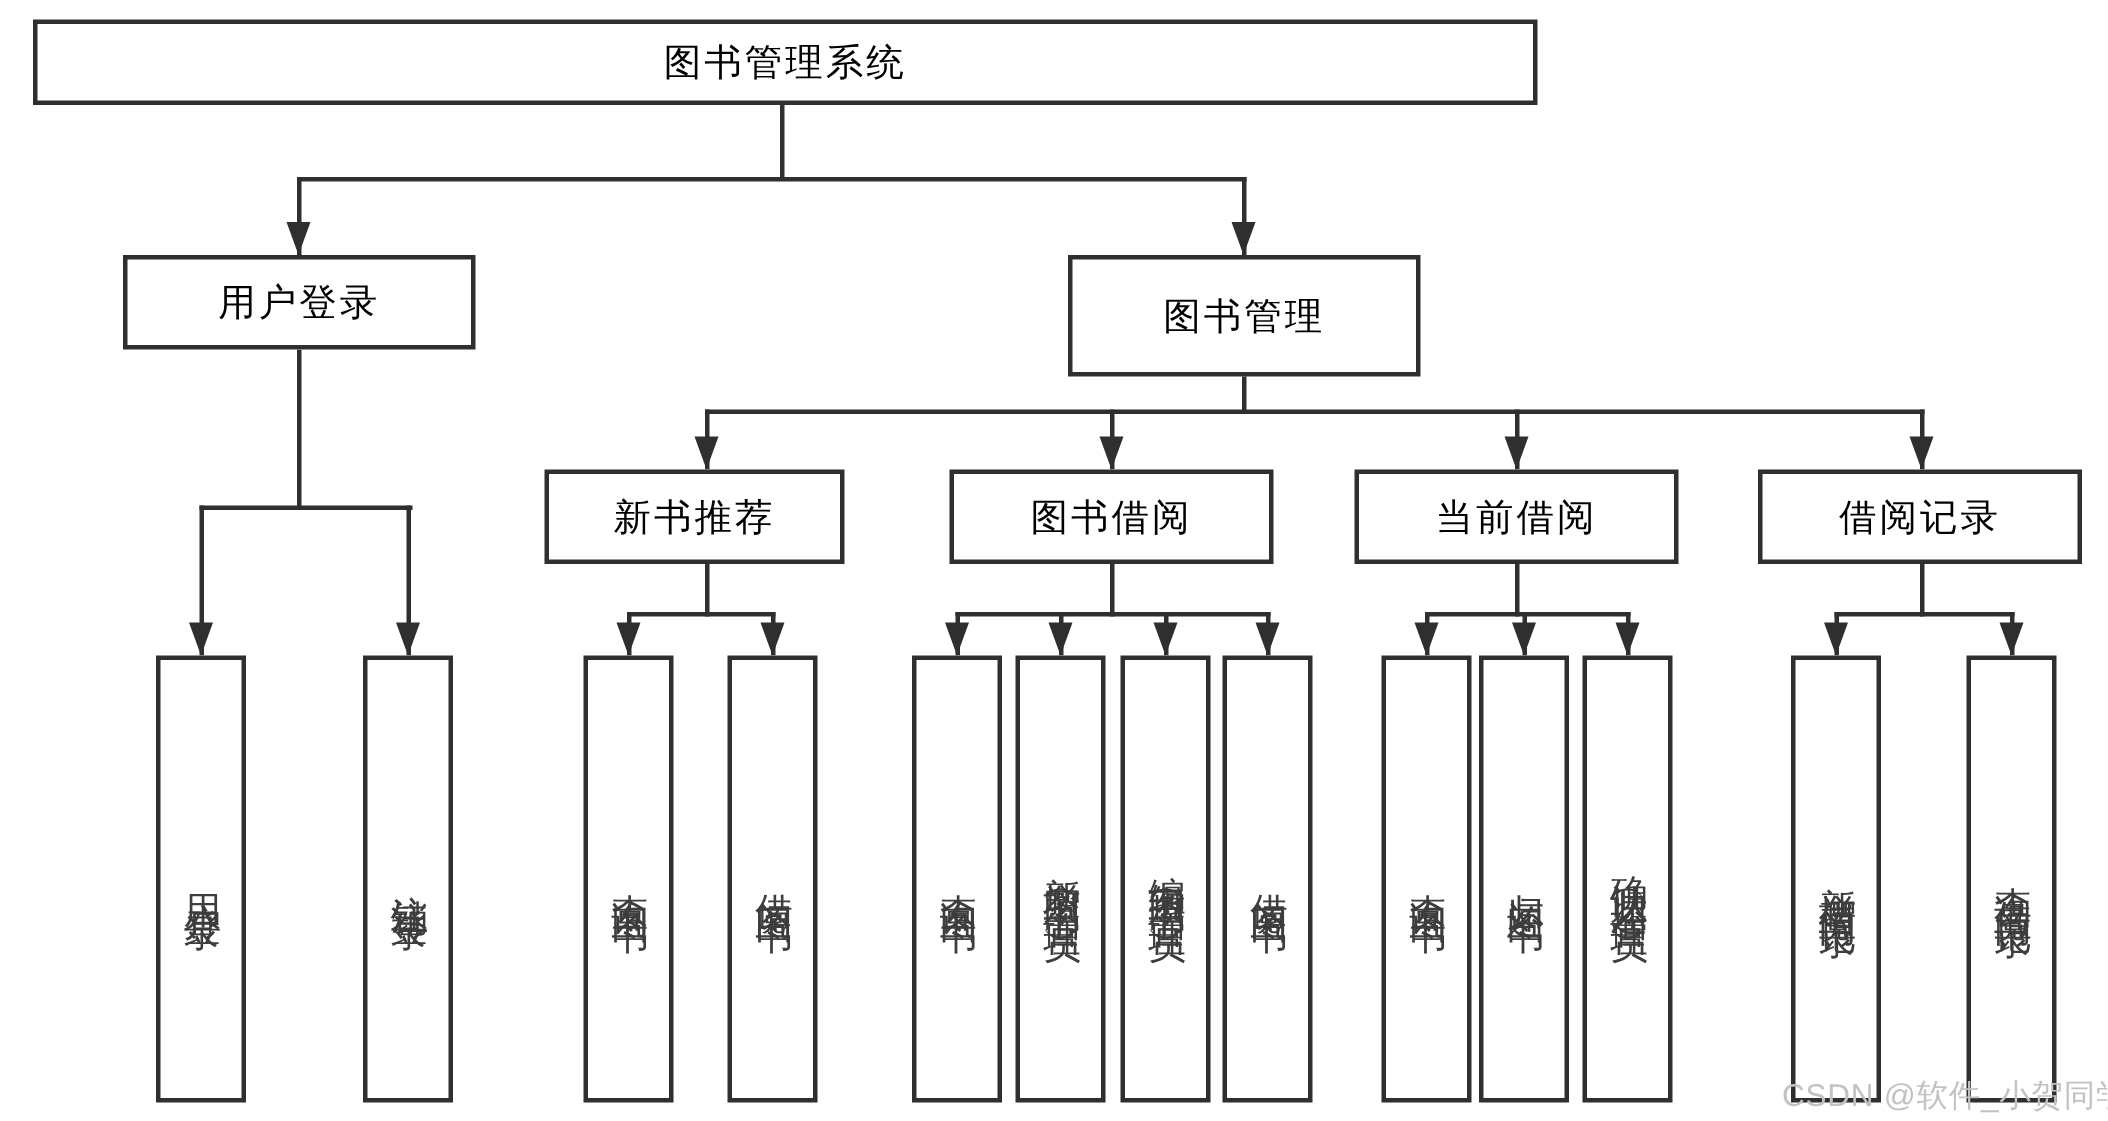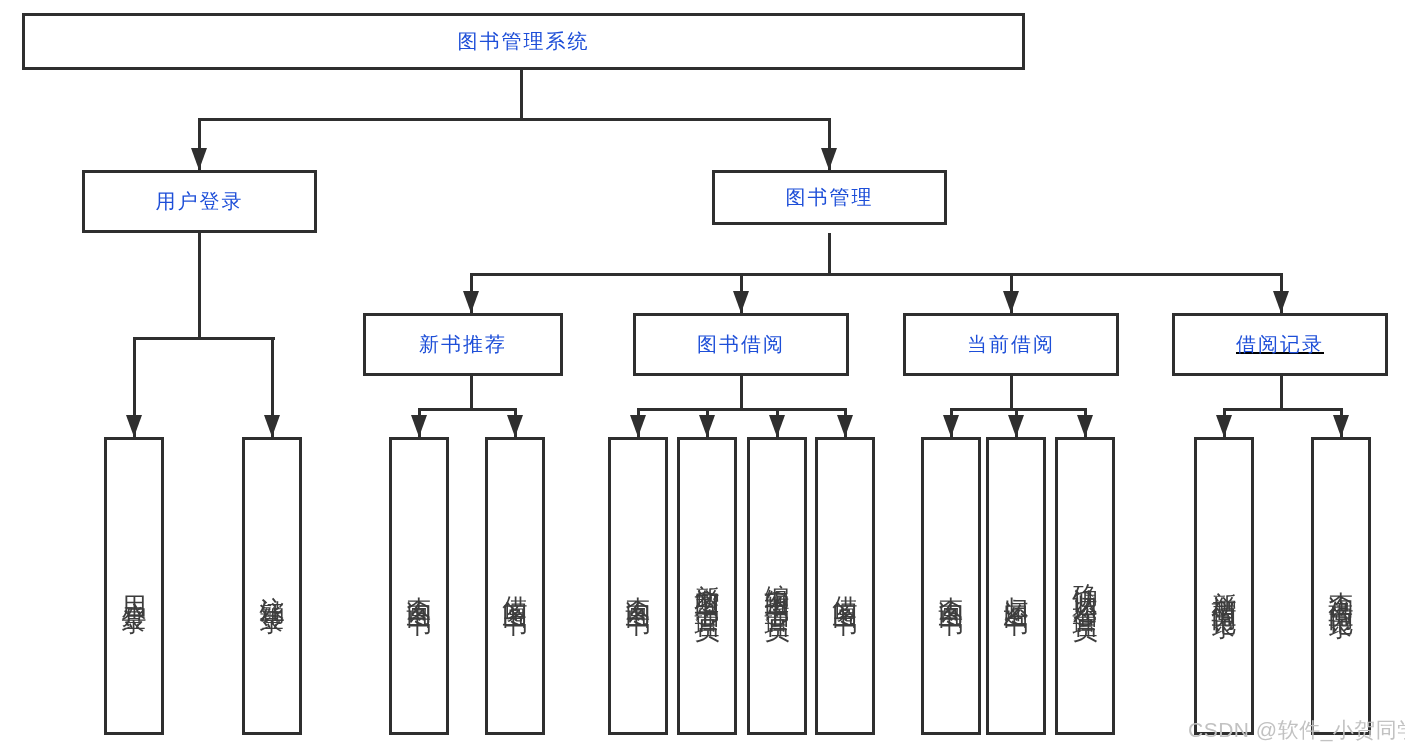--- a/index.html
+++ b/index.html
@@ -7,21 +7,21 @@
     position:relative;width:1405px;height:747px;background:#ffffff;
     font-family:"Liberation Sans","DejaVu Sans",sans-serif;overflow:hidden;
   }
   
   .node{
     position:absolute;box-sizing:border-box;background:#ffffff;
     border:3px solid #2f2f2f;display:flex;align-items:center;justify-content:center;
     z-index:2;
   }
   .hlabel{
-    font-size:20px;color:#1d4ed8;letter-spacing:2px;white-space:nowrap;
+    font-size:25px;color:#000000;letter-spacing:2px;white-space:nowrap;
   }
   .leaf{top:437px;width:60px;height:298px;}
   .vtext{
     writing-mode:vertical-rl;text-orientation:mixed;
     font-size:25px;letter-spacing:5px;line-height:1;color:#3d3d3d;white-space:nowrap;
   }
   
   .hbar{position:absolute;height:3px;background:#2f2f2f;z-index:1;}
   .vbar{position:absolute;width:3px;background:#2f2f2f;z-index:1;}
   .vbar.arrow::after{
@@ -45,21 +45,21 @@
 
   <div class="vbar" style="left:520px;top:70px;height:48px;"></div>
 
   <div class="hbar" style="left:198px;top:118px;width:633px;"></div>
   <div class="vbar arrow" style="left:198px;top:118px;height:52px;"></div>
   <div class="vbar arrow" style="left:828px;top:118px;height:52px;"></div>
 
   <div class="node" style="left:82px;top:170px;width:235px;height:63px;">
     <span class="hlabel">用户登录</span>
   </div>
-  <div class="node" style="left:712px;top:170px;width:235px;height:55px;text-align:center;">
+  <div class="node" style="left:712px;top:170px;width:235px;height:81px;text-align:center;">
     <span class="hlabel">图书管理</span>
   </div>
 
   <div class="vbar" style="left:198px;top:233px;height:107px;"></div>
   <div class="hbar" style="left:133px;top:337px;width:142px;"></div>
   <div class="vbar arrow" style="left:133px;top:337px;height:100px;"></div>
   <div class="vbar arrow" style="left:271px;top:337px;height:100px;"></div>
 
   <div class="vbar" style="left:828px;top:233px;height:43px;"></div>
   <div class="hbar" style="left:470px;top:273px;width:813px;"></div>
@@ -70,21 +70,21 @@
 
   <div class="node" style="left:363px;top:313px;width:200px;height:63px;">
     <span class="hlabel">新书推荐</span>
   </div>
   <div class="node" style="left:633px;top:313px;width:216px;height:63px;">
     <span class="hlabel">图书借阅</span>
   </div>
   <div class="node" style="left:903px;top:313px;width:216px;height:63px;">
     <span class="hlabel">当前借阅</span>
   </div>
-  <div class="node" style="left:1172px;top:313px;width:216px;height:63px;text-decoration:underline;">
+  <div class="node" style="left:1172px;top:313px;width:216px;height:63px;">
     <span class="hlabel">借阅记录</span>
   </div>
 
   <div class="vbar" style="left:470px;top:376px;height:35px;"></div>
   <div class="vbar" style="left:740px;top:376px;height:35px;"></div>
   <div class="vbar" style="left:1010px;top:376px;height:35px;"></div>
   <div class="vbar" style="left:1280px;top:376px;height:35px;"></div>
 
   <div class="hbar" style="left:418px;top:408px;width:99px;"></div>
   <div class="hbar" style="left:637px;top:408px;width:210px;"></div>

